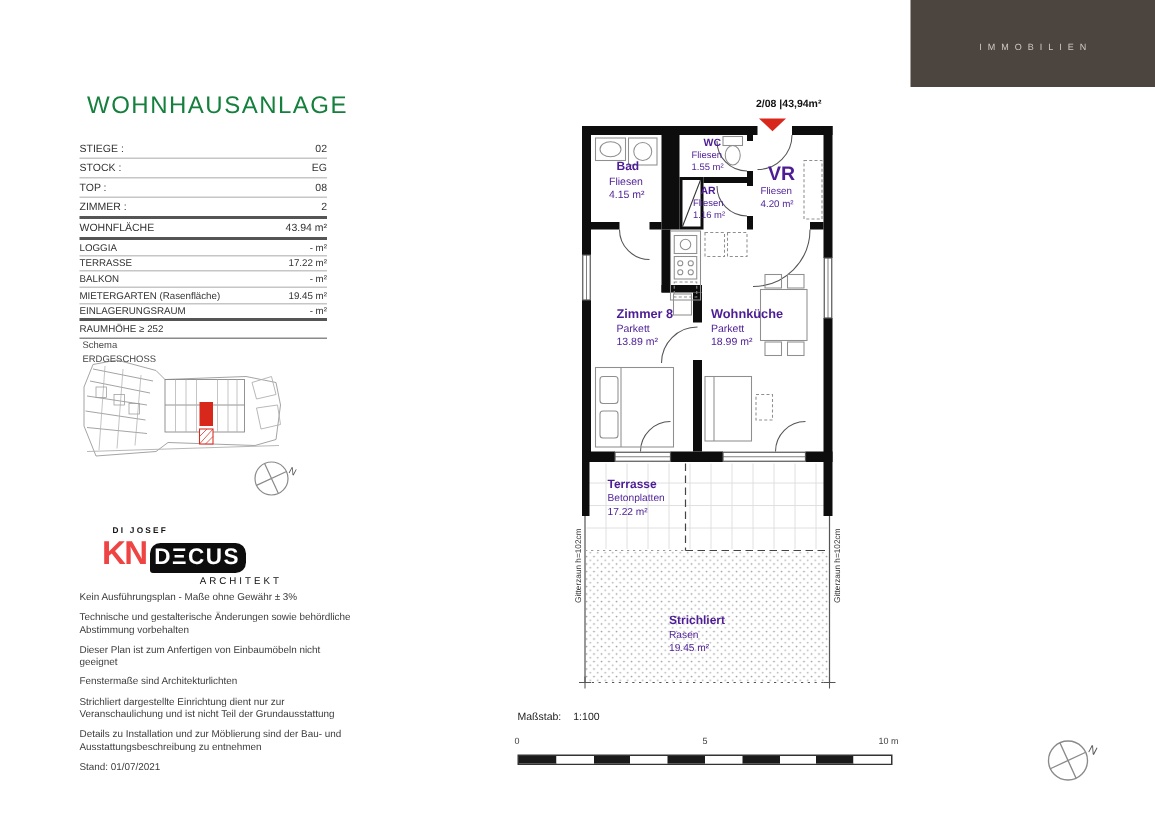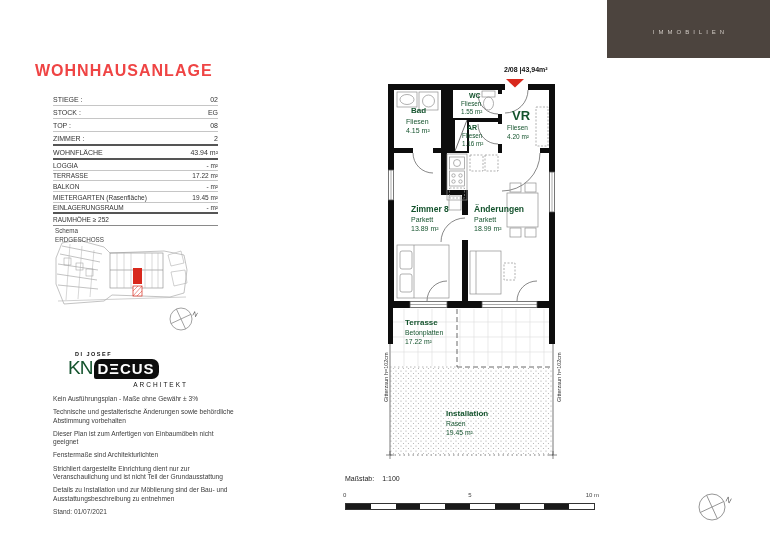--- a/index.html
+++ b/index.html
@@ -11,48 +11,48 @@
   }
   .abs{position:absolute}
 
   
   .brand{left:607px;top:0;width:163px;height:58px;background:#4c443e;
          display:flex;flex-direction:column;align-items:center;justify-content:center}
   .brand-name{color:#fff;font-size:20px;font-weight:500;letter-spacing:9px;padding-left:9px;line-height:1}
   .brand-sub{color:#cfc9c3;font-size:6px;letter-spacing:4px;padding-left:4px;margin-top:5px}
 
   
-  .title{left:35px;top:62px;font-size:16px;font-weight:700;letter-spacing:1px;color:#ef4444}
+  .title{left:58px;top:62px;font-size:16px;font-weight:400;letter-spacing:1px;color:#15803d}
   .info{left:53px;top:93px;width:165px}
   .irow{display:flex;justify-content:space-between;align-items:flex-end;
         font-size:7px;color:#333;padding:3px 0 2px;border-bottom:1px solid #c6c6c6}
   .irow.heavy{border-bottom:2px solid #555}
   .irow.area{font-size:6.5px;padding:1.5px 0 1.2px}
   .irow .val{text-align:right}
   .iroomh{font-size:6.5px;color:#333;padding:2px 0;border-bottom:1px solid #8a8a8a}
 
   
   .schema-cap{left:55px;top:227px;font-size:6.3px;color:#444;line-height:1.35}
 
   
   .arch{left:68px;top:351px;width:120px}
   .arch-pre{font-size:5.5px;letter-spacing:1.5px;font-weight:bold;color:#111;margin-left:7px}
   .arch-main{display:flex;align-items:baseline;margin-top:1px}
-  .arch-kn{font-size:19px;font-weight:400;line-height:1;letter-spacing:-1px;color:#14532d}
+  .arch-kn{font-size:22px;font-weight:700;line-height:1;letter-spacing:-1px;color:#ef4444}
   .arch-otzl{background:#0d0d0d;color:#fff;font-size:15px;font-weight:800;line-height:1;
              padding:2px 4px 3px 3px;border-radius:7px 7px 7px 2px;margin-left:2px;letter-spacing:1px}
   .arch-suf{font-size:6.5px;letter-spacing:2px;color:#111;text-align:right;margin-top:2px}
 
   
   .notes{left:53px;top:395px;width:184px;font-size:6.6px;line-height:1.26;color:#3c3c3c}
   .notes p{margin:0 0 5px 0}
   .stand{left:53px;top:508px;font-size:6.6px;color:#3c3c3c}
 
   
-  .room-label{position:absolute;color:#14532d;line-height:1.32;z-index:3}
+  .room-label{position:absolute;color:#4c1d95;line-height:1.32;z-index:3}
   .rl-name{font-weight:bold;font-size:8.5px;display:block}
   .rl-sub{font-size:7px;display:block}
   .sm .rl-name{font-size:7px}
   .sm .rl-sub{font-size:6.3px;line-height:1.22}
   .ind5{margin-left:5px}.ind8{margin-left:8px}
   .unit-label{left:504px;top:66px;font-size:7px;font-weight:bold;color:#111;z-index:3}
   .fence{position:absolute;font-size:5.5px;color:#333;transform-origin:0 0;transform:rotate(-90deg);z-index:3;white-space:nowrap}
 
   
   .mass{left:345px;top:475px;font-size:7px;color:#222}
@@ -320,31 +320,31 @@
   <span class="rl-name ind5" style="font-size:13px">VR</span>
   <span class="rl-sub" style="font-size:6.5px">Fliesen</span>
   <span class="rl-sub" style="font-size:6.5px">4.20 m²</span>
 </div>
 <div class="room-label" style="left:411px;top:204px">
   <span class="rl-name">Zimmer 8</span>
   <span class="rl-sub">Parkett</span>
   <span class="rl-sub">13.89 m²</span>
 </div>
 <div class="room-label" style="left:474px;top:204px">
-  <span class="rl-name">Änderungen</span>
+  <span class="rl-name">Wohnküche</span>
   <span class="rl-sub">Parkett</span>
   <span class="rl-sub">18.99 m²</span>
 </div>
 <div class="room-label" style="left:405px;top:318px">
   <span class="rl-name" style="font-size:8px">Terrasse</span>
   <span class="rl-sub" style="font-size:6.8px">Betonplatten</span>
   <span class="rl-sub" style="font-size:6.8px">17.22 m²</span>
 </div>
 <div class="room-label" style="left:446px;top:409px">
-  <span class="rl-name" style="font-size:8px">Installation</span>
+  <span class="rl-name" style="font-size:8px">Strichliert</span>
   <span class="rl-sub" style="font-size:6.8px">Rasen</span>
   <span class="rl-sub" style="font-size:6.8px">19.45 m²</span>
 </div>
 
 <div class="fence" style="left:383px;top:402px">Gitterzaun h=102cm</div>
 <div class="fence" style="left:556px;top:402px">Gitterzaun h=102cm</div>
 
 <div class="abs mass txt">
   <span>Maßstab:</span><b>1:100</b>
 </div>

